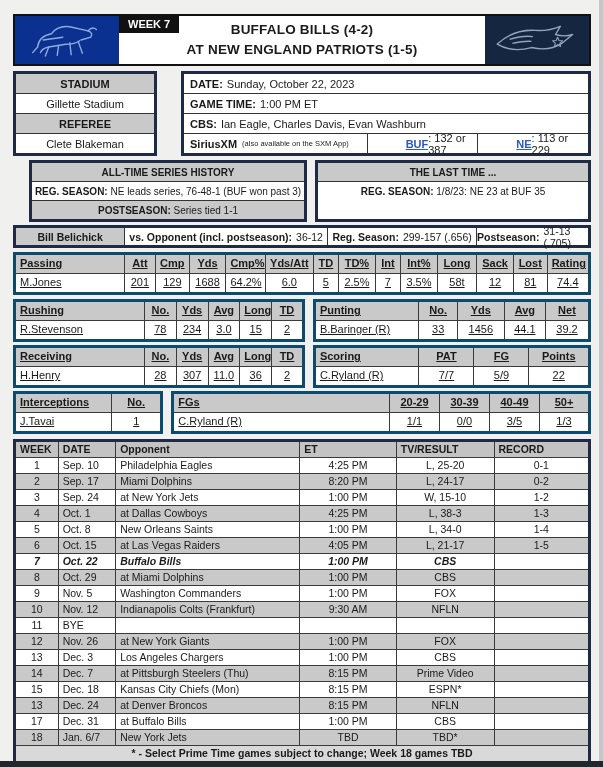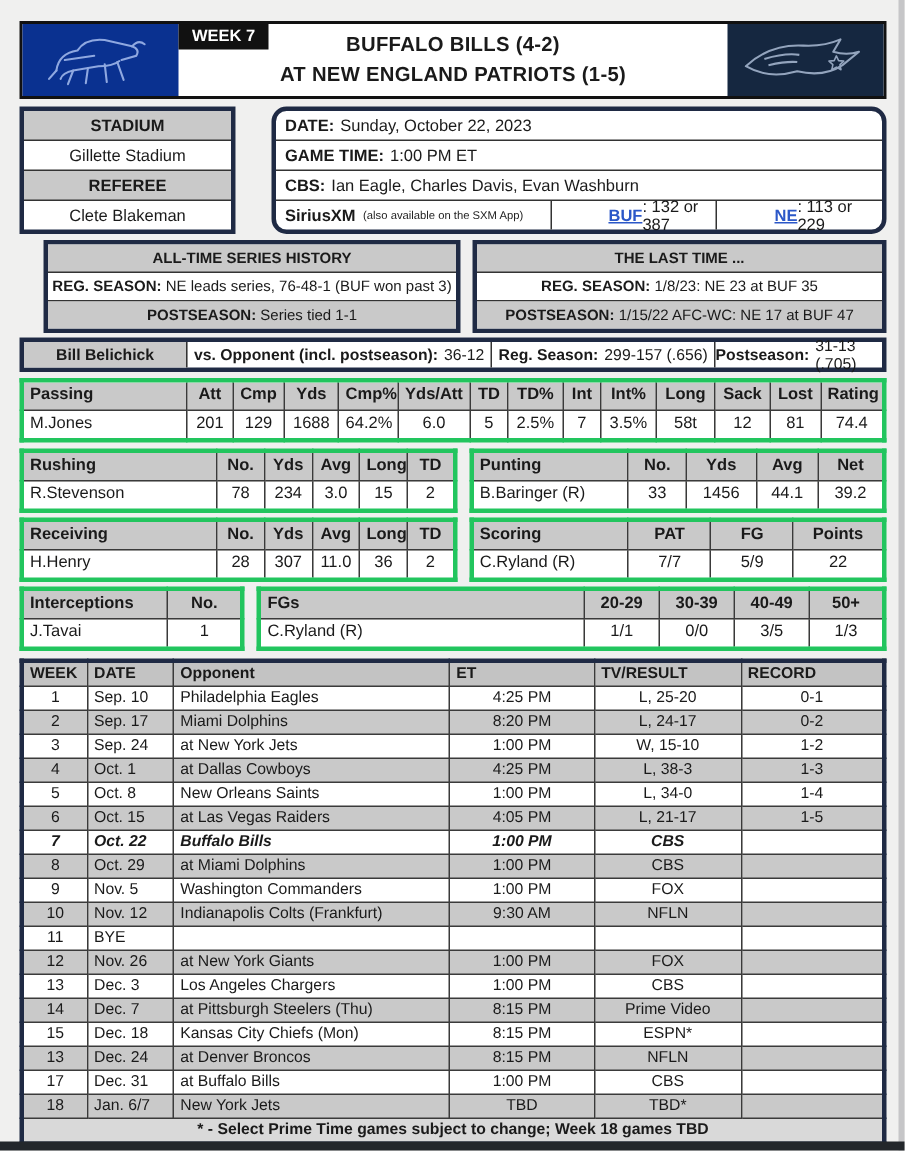--- a/index.html
+++ b/index.html
@@ -26,21 +26,21 @@
   .navybox{border:3px solid #1f2a44;background:#fff;}
   .rowline{height:19px;display:flex;align-items:center;border-bottom:1px solid #333;font-size:11px;}
   .rowline:last-child{border-bottom:none;}
   .grayrow{background:#c9c9c9;}
   .centerrow{justify-content:center;text-align:center;}
   .lbl{font-weight:bold;}
   .val{margin-left:4px;}
 
   .info-wrap{display:flex;gap:24px;margin-top:5px;}
   .info-left{width:138px;}
-  .info-right{flex:1;border-radius:10px;}
+  .info-right{flex:1;}
   .info-right .rowline{padding-left:6px;}
   .radio-row{display:flex;padding-left:0 !important;}
   .radio-cell{display:flex;align-items:center;height:100%;border-right:1px solid #333;padding-left:6px;}
   .radio-cell:last-child{border-right:none;}
   .radio-main{width:46%;}
   .radio-sub{width:27%;}
   .note{font-size:7.5px;margin-left:5px;color:#222;}
   .lnk{color:#2b57c8;font-weight:bold;text-decoration:underline;cursor:pointer;padding-left:32px;}
 
   .series-wrap{display:flex;gap:8px;margin-top:4px;padding-left:16px;}
@@ -51,21 +51,21 @@
   .coach-bar{display:flex;margin-top:3px;height:17px;font-size:10.5px;}
   .coach-cell{display:flex;align-items:center;justify-content:center;border-right:1px solid #333;height:100%;}
   .coach-cell:last-child{border-right:none;}
   .coach-name{width:19%;background:#c9c9c9;font-weight:bold;}
   .coach-vs{width:35.5%;}
   .coach-reg{width:26%;}
   .coach-post{width:19.5%;}
 
   
   table{border-collapse:collapse;table-layout:fixed;width:100%;}
-  .stat{border:3px solid #22c55e;margin-top:0;}
+  .stat{border:3px solid #0c4a6e;margin-top:0;text-decoration:underline;}
   .stat th,.stat td{border:1px solid #3a3a3a;font-size:11px;height:16px;padding:1px 4px;line-height:1.05;overflow:hidden;white-space:nowrap;}
   .stat th{background:#c9c9c9;text-align:left;font-weight:bold;}
   .stat td{background:#fff;text-align:left;}
   .c{text-align:center !important;}
   .statrow{display:flex;gap:8px;margin-top:4px;}
   .w-rush{width:50.5%;}
   .w-punt{flex:1;}
   .w-sack{width:24.5%;}
   .w-int{width:26%;}
   .w-fg{flex:1;}
@@ -170,23 +170,20 @@
       <div class="rowline grayrow">
           <span><span class="lbl">POSTSEASON:</span> <span>Series tied 1-1</span></span>
         </div>
     </div>
     <div class="series-right navybox">
       <div class="rowline grayrow">
           <span class="lbl">THE LAST TIME ...</span>
         </div>
       <div class="rowline">
           <span><span class="lbl">REG. SEASON:</span> <span>1/8/23: NE 23 at BUF 35</span></span>
-        </div>
-      <div class="rowline grayrow">
-          <span><span class="lbl">POSTSEASON:</span> <span>1/15/22 AFC-WC: NE 17 at BUF 47</span></span>
         </div>
     </div>
   </div>
 
   <div class="coach-bar navybox">
     <div class="coach-cell coach-name">
         <span>Bill Belichick</span>
       </div>
     <div class="coach-cell coach-vs">
         <span class="lbl">vs. Opponent (incl. postseason):</span>

